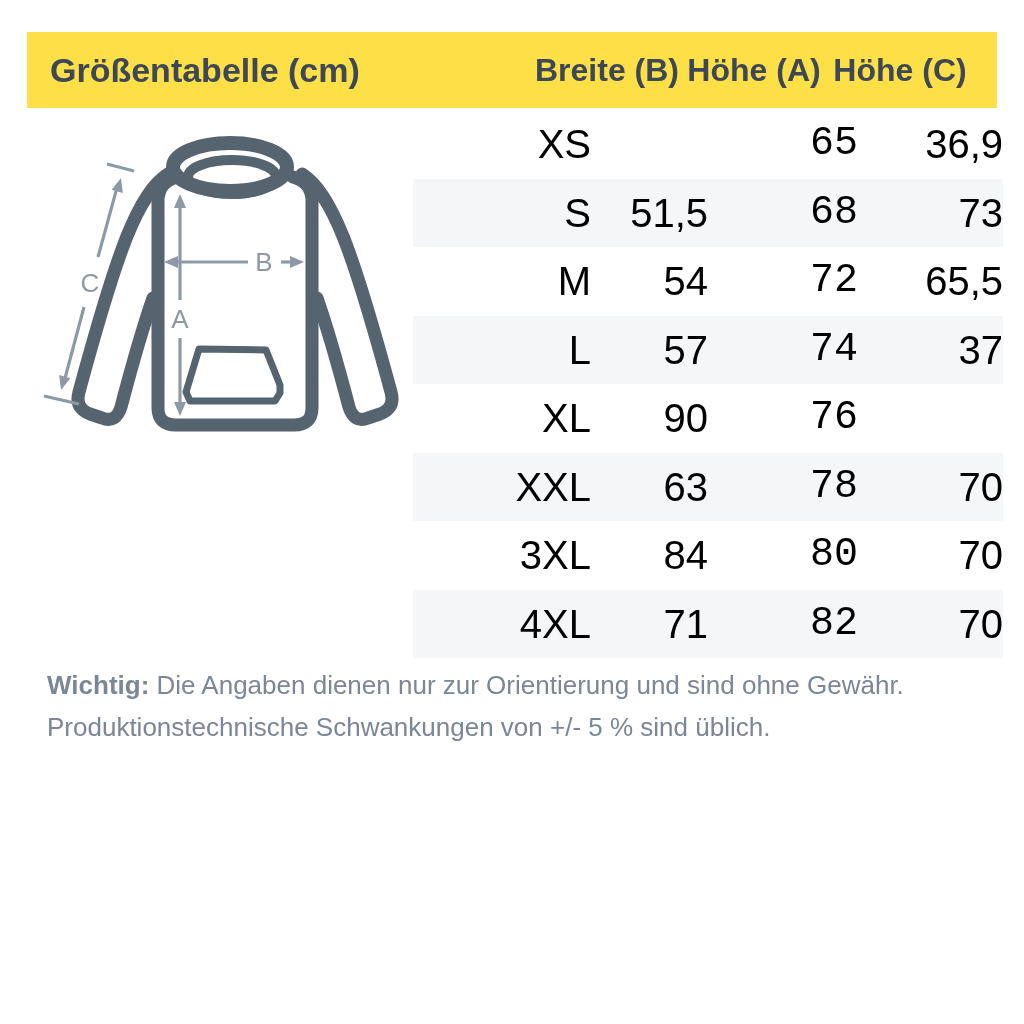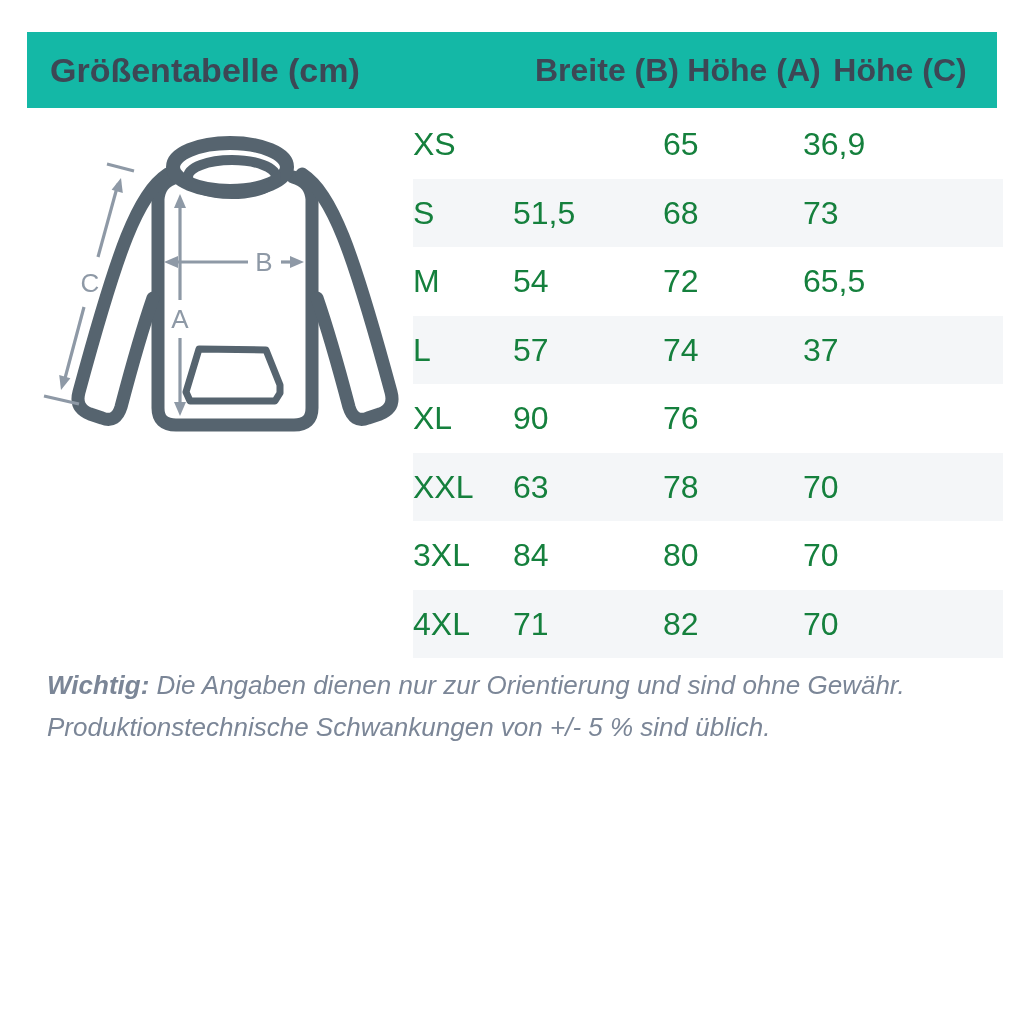--- a/index.html
+++ b/index.html
@@ -3,21 +3,21 @@
 <meta charset="utf-8">
 <style>
   html,body{margin:0;padding:0;background:#ffffff;}
   .canvas{
     position:relative;width:1024px;height:1024px;background:#ffffff;overflow:hidden;
     font-family:"Liberation Sans", sans-serif;color:#3e4956;
   }
   
   .header-band{
     position:absolute;left:27px;top:32px;width:970px;height:76px;
-    background:#14b8a6;
+    background:#fde047;
   }
   .title{
     position:absolute;left:23px;top:0;height:76px;line-height:76px;
     font-size:34px;font-weight:bold;color:#3d4755;white-space:nowrap;
   }
   .colhead{
     position:absolute;top:0;height:76px;line-height:76px;
     font-size:32px;font-weight:bold;color:#3d4755;text-align:center;white-space:nowrap;
   }
   .col-b{left:485px;width:190px;}
@@ -25,30 +25,30 @@
   .col-c{left:777px;width:192px;}
   
   .diagram{position:absolute;left:40px;top:112px;width:400px;height:350px;}
   .measure-label{font-family:"Liberation Sans", sans-serif;font-size:26px;fill:#8e99a6;}
   
   .size-table{position:absolute;left:413px;top:110px;width:590px;}
   .row{position:relative;height:68.5px;}
   .row.striped{background:#f4f6f8;}
   .cell{
     position:absolute;top:0;height:68.5px;line-height:68.5px;
-    font-size:32px;color:#15803d;text-align:left;white-space:nowrap;
+    font-size:40px;color:#000000;text-align:right;white-space:nowrap;
   }
   .c-size{left:0;width:178px;}
   .c-b{left:100px;width:195px;}
-  .c-a{left:250px;width:195px;}
+  .c-a{left:250px;width:195px;font-family:Liberation Mono, monospace;}
   .c-c{left:390px;width:200px;}
   
   .note{
     position:absolute;left:47px;top:664px;width:920px;
-    font-size:26px;line-height:42px;color:#7b8697;margin:0;font-style:italic;
+    font-size:26px;line-height:42px;color:#7b8697;margin:0;
   }
   .note b{color:#7b8697;font-weight:bold;}
 </style>
 </head>
 <body>
 
 <div class="canvas">
 
   <div class="header-band">
     <span class="title">Größentabelle (cm)</span>

